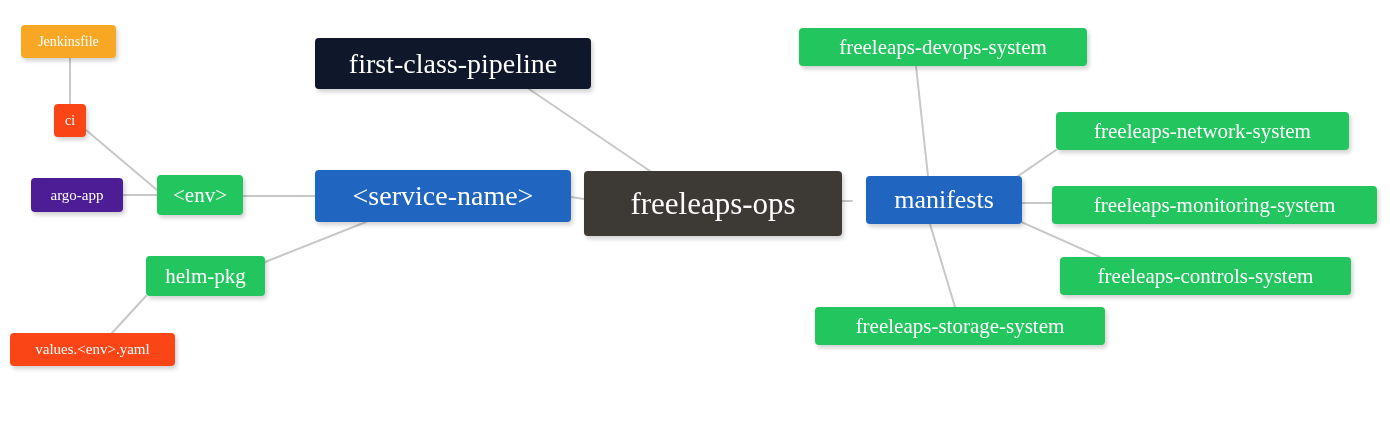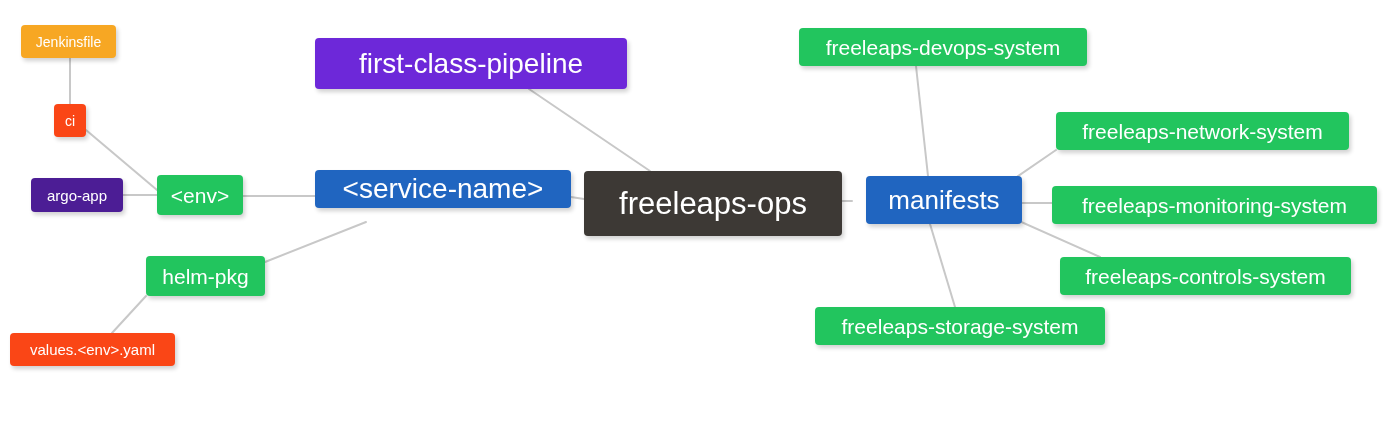--- a/index.html
+++ b/index.html
@@ -34,20 +34,21 @@
     color: #ffffff;
     white-space: nowrap;
     line-height: 1;
     box-shadow: 2px 3px 4px rgba(0,0,0,0.18);
     z-index: 2;
     user-select: none;
   }
   .node-label {
     display: block;
     white-space: nowrap;
+    font-family: Liberation Serif, serif;
   }
 </style>
 </head>
 <body>
 
 <div id="mindmap-canvas">
   <svg id="edge-layer" viewBox="0 0 1390 421" width="1390" height="421" xmlns="http://www.w3.org/2000/svg">
       <line x1="70" y1="58" x2="70" y2="104" stroke="#c8c8c8" stroke-width="2" stroke-linecap="round"></line>
       <line x1="86" y1="130" x2="157" y2="190" stroke="#c8c8c8" stroke-width="2" stroke-linecap="round"></line>
       <line x1="123" y1="195" x2="157" y2="195" stroke="#c8c8c8" stroke-width="2" stroke-linecap="round"></line>
@@ -75,24 +76,24 @@
       </div>
       <div class="node" style="left: 157px; top: 175px; width: 86px; height: 40px; background: rgb(34, 197, 94); font-size: 21px;">
         <span class="node-label">&lt;env&gt;</span>
       </div>
       <div class="node" style="left: 146px; top: 256px; width: 119px; height: 40px; background: rgb(34, 197, 94); font-size: 21px;">
         <span class="node-label">helm-pkg</span>
       </div>
       <div class="node" style="left: 10px; top: 333px; width: 165px; height: 33px; background: rgb(250, 70, 22); font-size: 15px;">
         <span class="node-label">values.&lt;env&gt;.yaml</span>
       </div>
-      <div class="node" style="left: 315px; top: 38px; width: 312px; height: 51px; background: #6d28d9; font-size: 28px;">
+      <div class="node" style="left: 315px; top: 38px; width: 276px; height: 51px; background: #0f172a; font-size: 28px;">
         <span class="node-label">first-class-pipeline</span>
       </div>
-      <div class="node" style="left: 315px; top: 170px; width: 256px; height: 38px; background: rgb(32, 101, 192); font-size: 28px;">
+      <div class="node" style="left: 315px; top: 170px; width: 256px; height: 52px; background: rgb(32, 101, 192); font-size: 28px;">
         <span class="node-label">&lt;service-name&gt;</span>
       </div>
       <div class="node" style="left: 584px; top: 171px; width: 258px; height: 65px; background: rgb(61, 57, 53); font-size: 31px;">
         <span class="node-label">freeleaps-ops</span>
       </div>
       <div class="node" style="left: 852px; top: 176px; width: 156px; height: 48px; background: rgb(32, 101, 192); font-size: 26px; margin-left: 14px;">
         <span class="node-label">manifests</span>
       </div>
       <div class="node" style="left: 799px; top: 28px; width: 288px; height: 38px; background: rgb(34, 197, 94); font-size: 21px;">
         <span class="node-label">freeleaps-devops-system</span>

